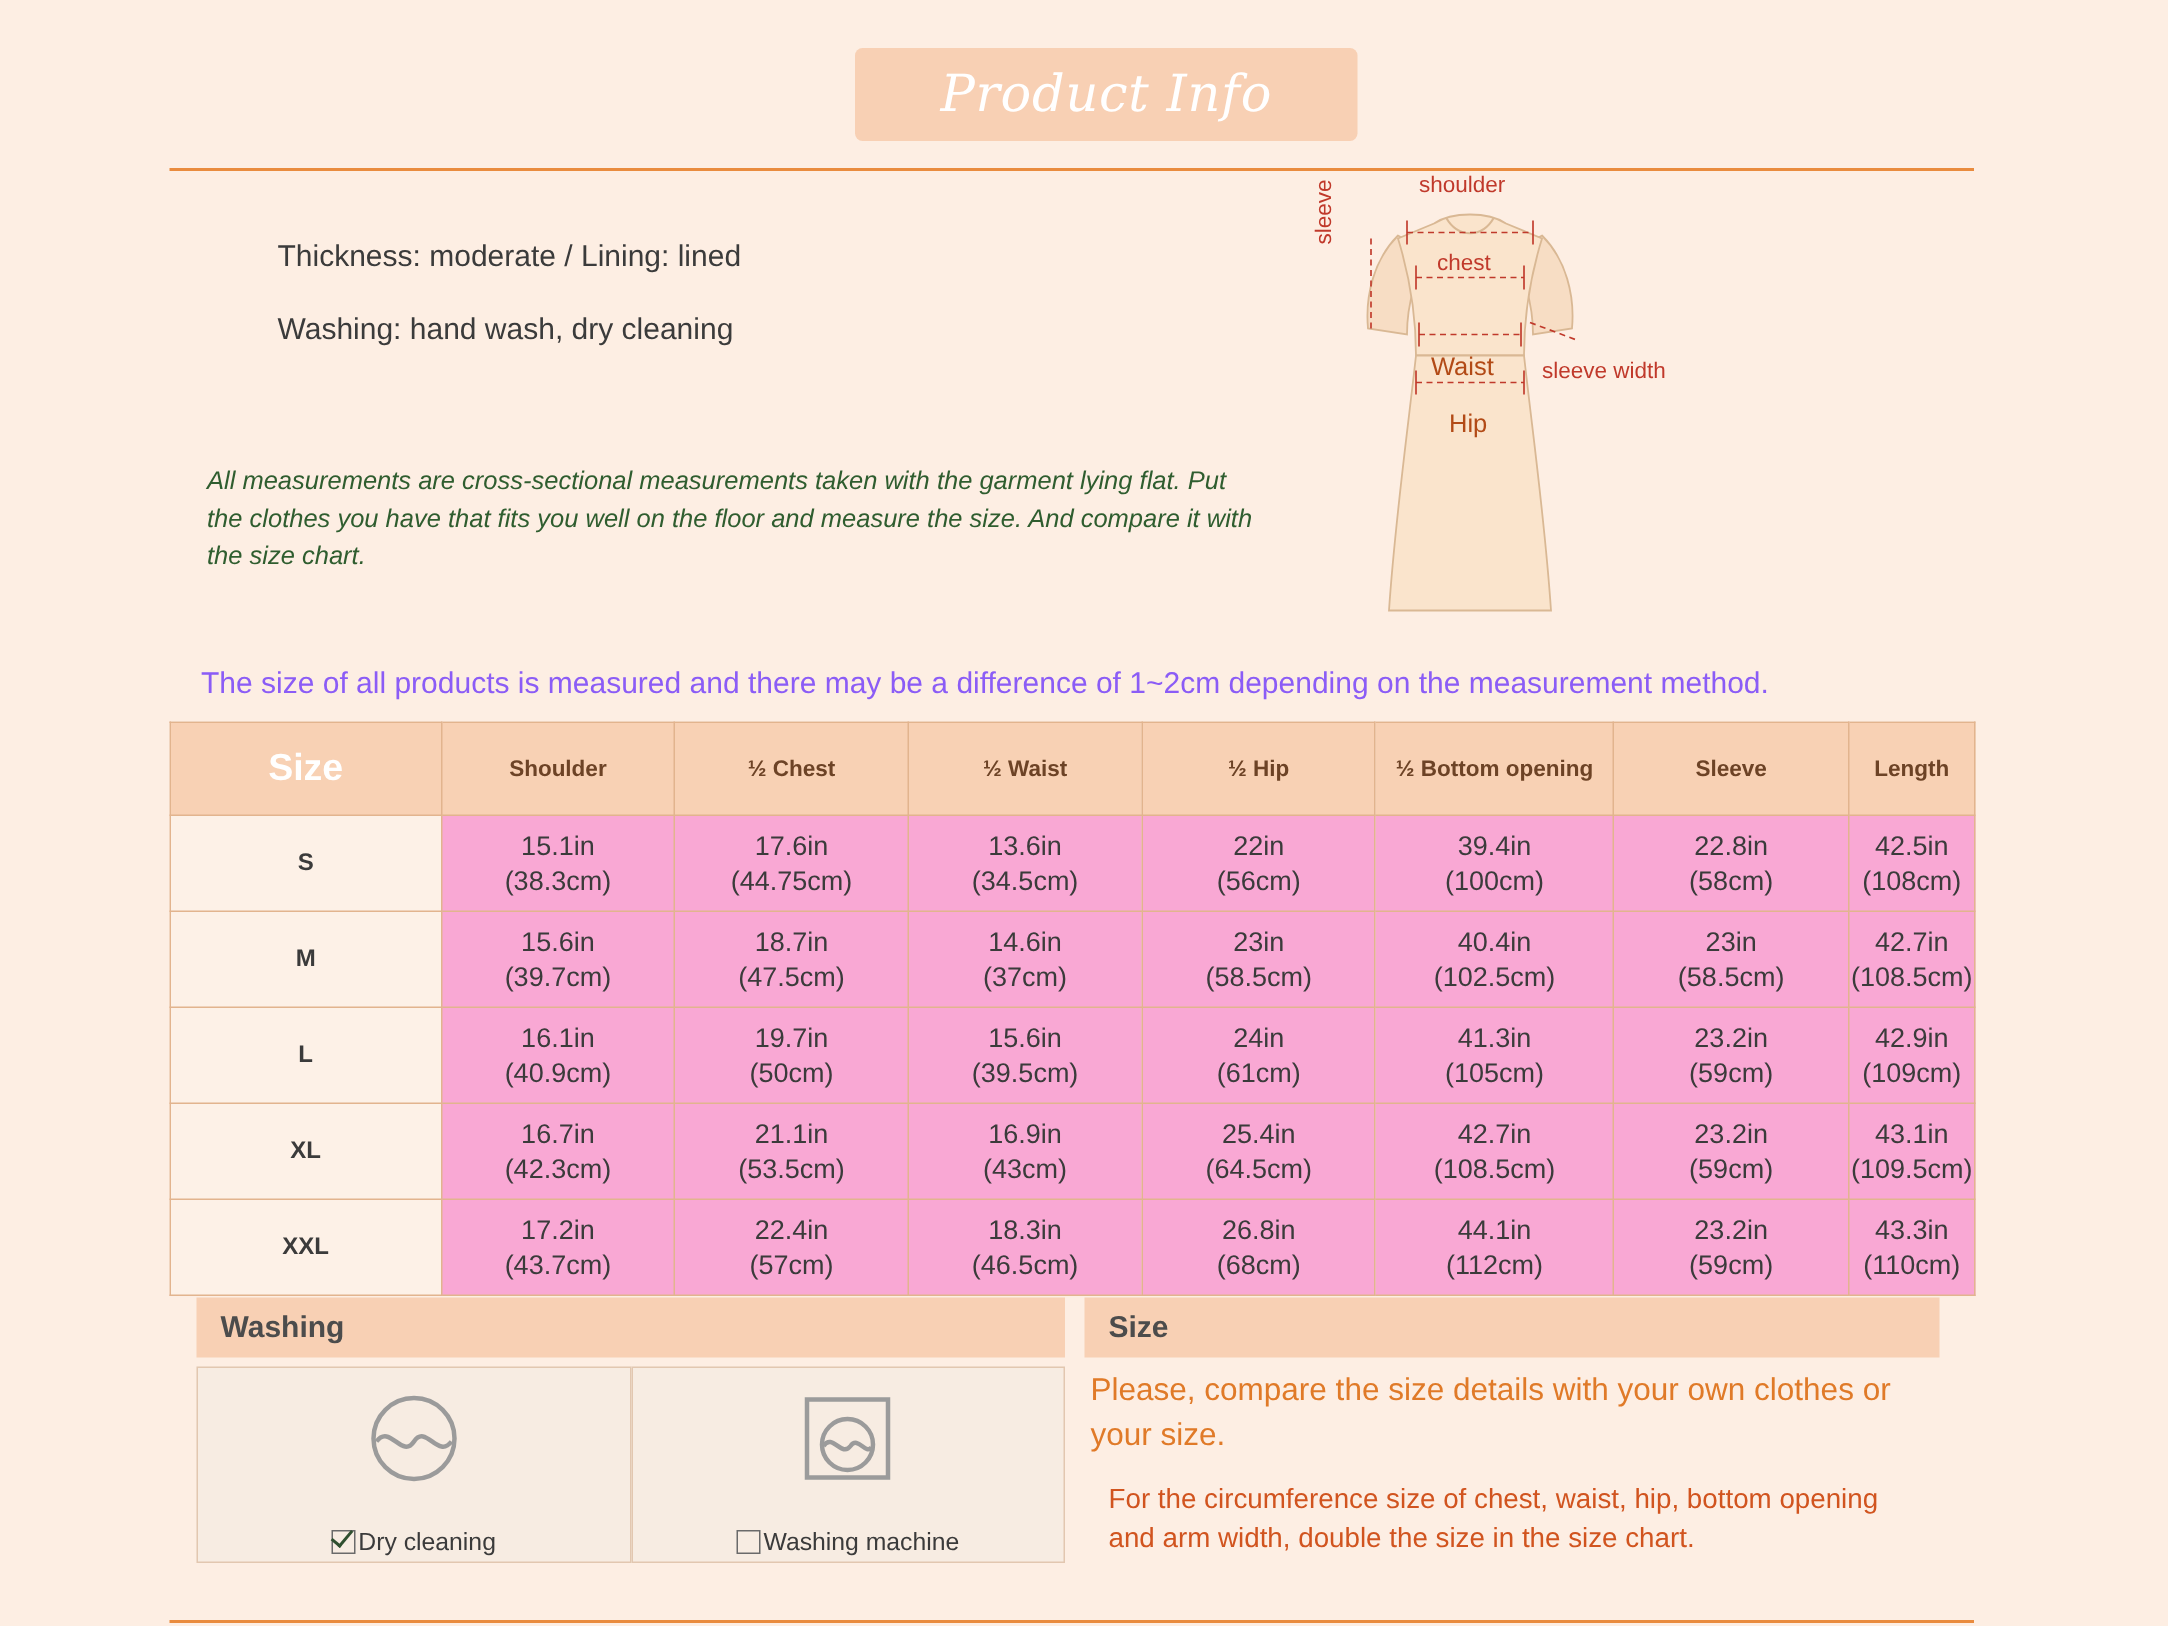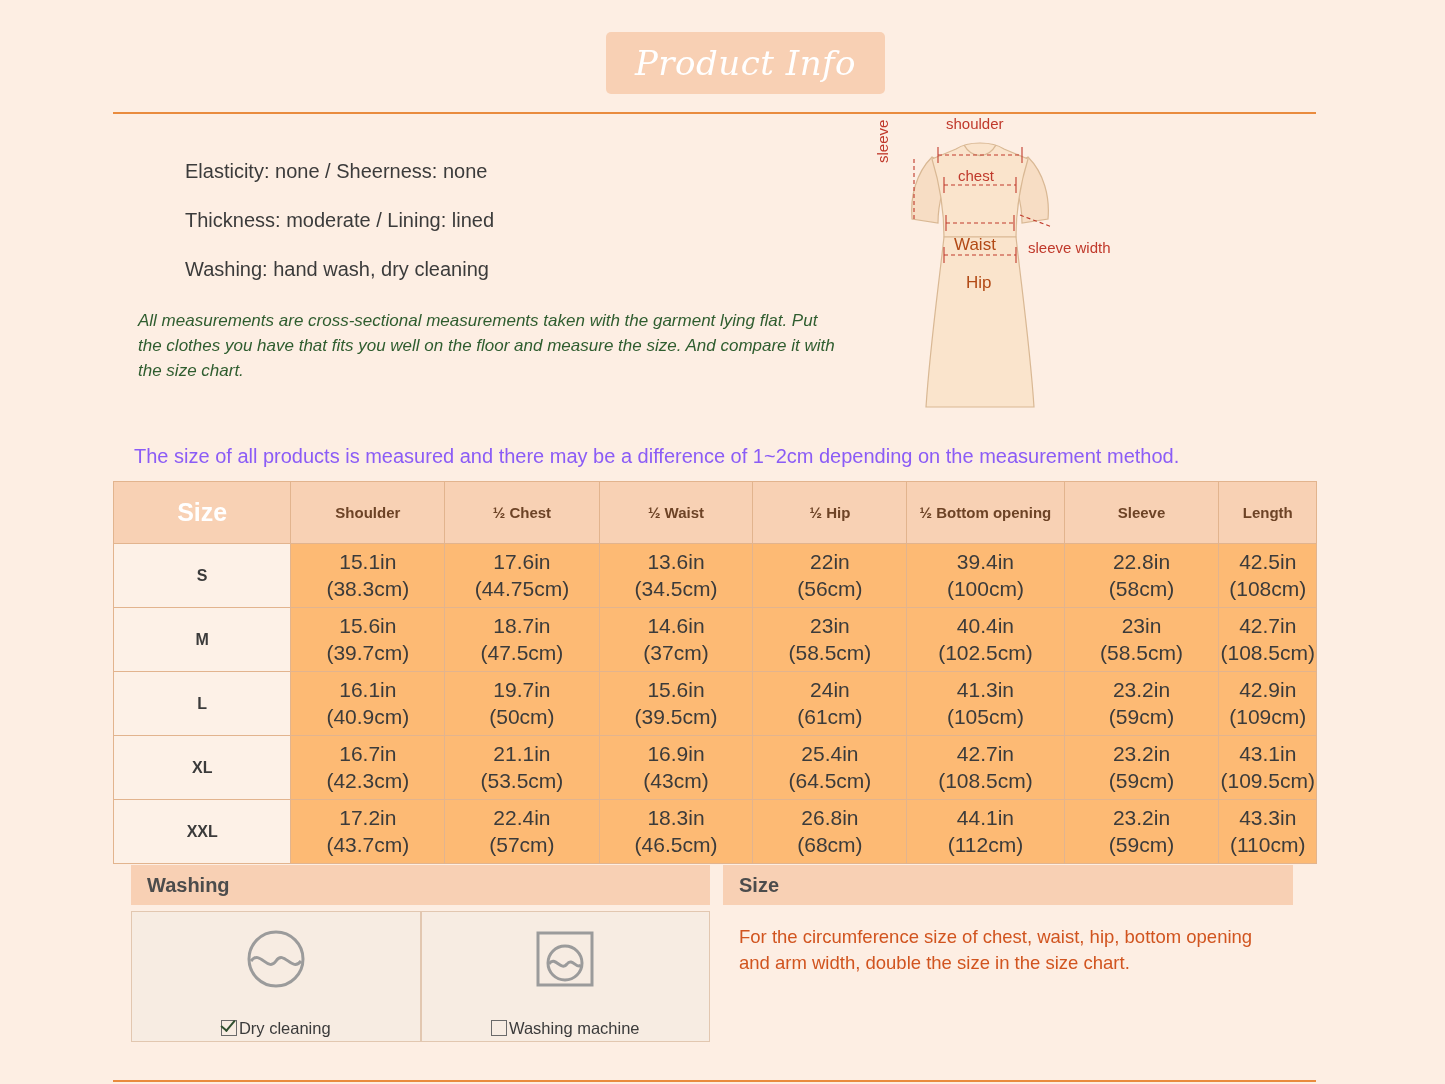--- a/index.html
+++ b/index.html
@@ -6,23 +6,23 @@
   body{
     width:1445px;height:1084px;
     background:#fdeee3;
     font-family:"Liberation Sans", sans-serif;
     color:#3b3b3b;
     overflow:hidden;
     position:relative;
   }
   
   .title-band{
-    position:absolute;left:570px;top:32px;width:279px;height:62px;
+    position:absolute;left:570px;top:32px;width:335px;height:62px;
     background:#f8d0b4;border-radius:5px;
-    display:flex;align-items:center;justify-content:center;margin-left:36px;
+    display:flex;align-items:center;justify-content:center;
   }
   .title-band .title-text{
     font-family:"DejaVu Serif", serif;
     font-style:italic;
     font-size:34px;
     color:#ffffff;
     letter-spacing:.5px;
   }
   .top-rule{
     position:absolute;left:113px;top:112px;width:1203px;height:2px;
@@ -62,22 +62,22 @@
     vertical-align:middle;
   }
   table.sizes thead th{
     background:#f8d1b4;color:#6d4326;font-size:15px;font-weight:bold;
     height:57px;padding:2px 4px;
   }
   table.sizes thead th.size-head{
     font-size:25px;color:#ffffff;font-weight:bold;
   }
   table.sizes tbody td{
-    height:61px;font-size:21px;color:#3b3b3b;line-height:1.25;
-    background:#fdba74;
+    height:61px;font-size:18px;color:#3b3b3b;line-height:1.25;
+    background:#f9a8d4;
   }
   table.sizes tbody td.size-cell{
     font-weight:bold;font-size:16px;background:#fdf1e7;
   }
   table.sizes tbody td .inch{display:block;}
   table.sizes tbody td .cm{display:block;}
   
   .panel-head{
     position:absolute;height:40px;background:#f8d0b4;
     display:flex;align-items:center;
@@ -123,21 +123,20 @@
 </style>
 </head>
 <body>
 
 <div class="title-band">
   <span class="title-text">Product Info</span>
 </div>
 <div class="top-rule"></div>
 
 <div class="info">
-  <p>Elasticity: none / Sheerness: none</p>
   <p>Thickness: moderate / Lining: lined</p>
   <p>Washing: hand wash, dry cleaning</p>
 </div>
 <div class="note">All measurements are cross-sectional measurements taken with the garment lying flat. Put the clothes you have that fits you well on the floor and measure the size. And compare it with the size chart.</div>
 <div class="measure-note">The size of all products is measured and there may be a difference of 1~2cm depending on the measurement method.</div>
 
 <div class="diagram">
   <svg width="310" height="320" viewBox="0 0 310 320">
 
     <path d="M72 42 C56 58 50 82 52 104 L78 108 C78 88 84 66 94 54 Z" fill="#f7ddc4" stroke="#d9b894" stroke-width="1.2"></path>
@@ -380,16 +379,17 @@
       <span class="chk"></span>
       <span>Washing machine</span>
     </div>
   </div>
 </div>
 
 <div class="panel-head" id="size-head">
   <span>Size</span>
 </div>
 <div class="size-text">
+  <p class="l1">Please, compare the size details with your own clothes or your size.</p>
   <p class="l2">For the circumference size of chest, waist, hip, bottom opening and arm width, double the size in the size chart.</p>
 </div>
 
 <div class="bottom-rule"></div>
 
 </body></html>

